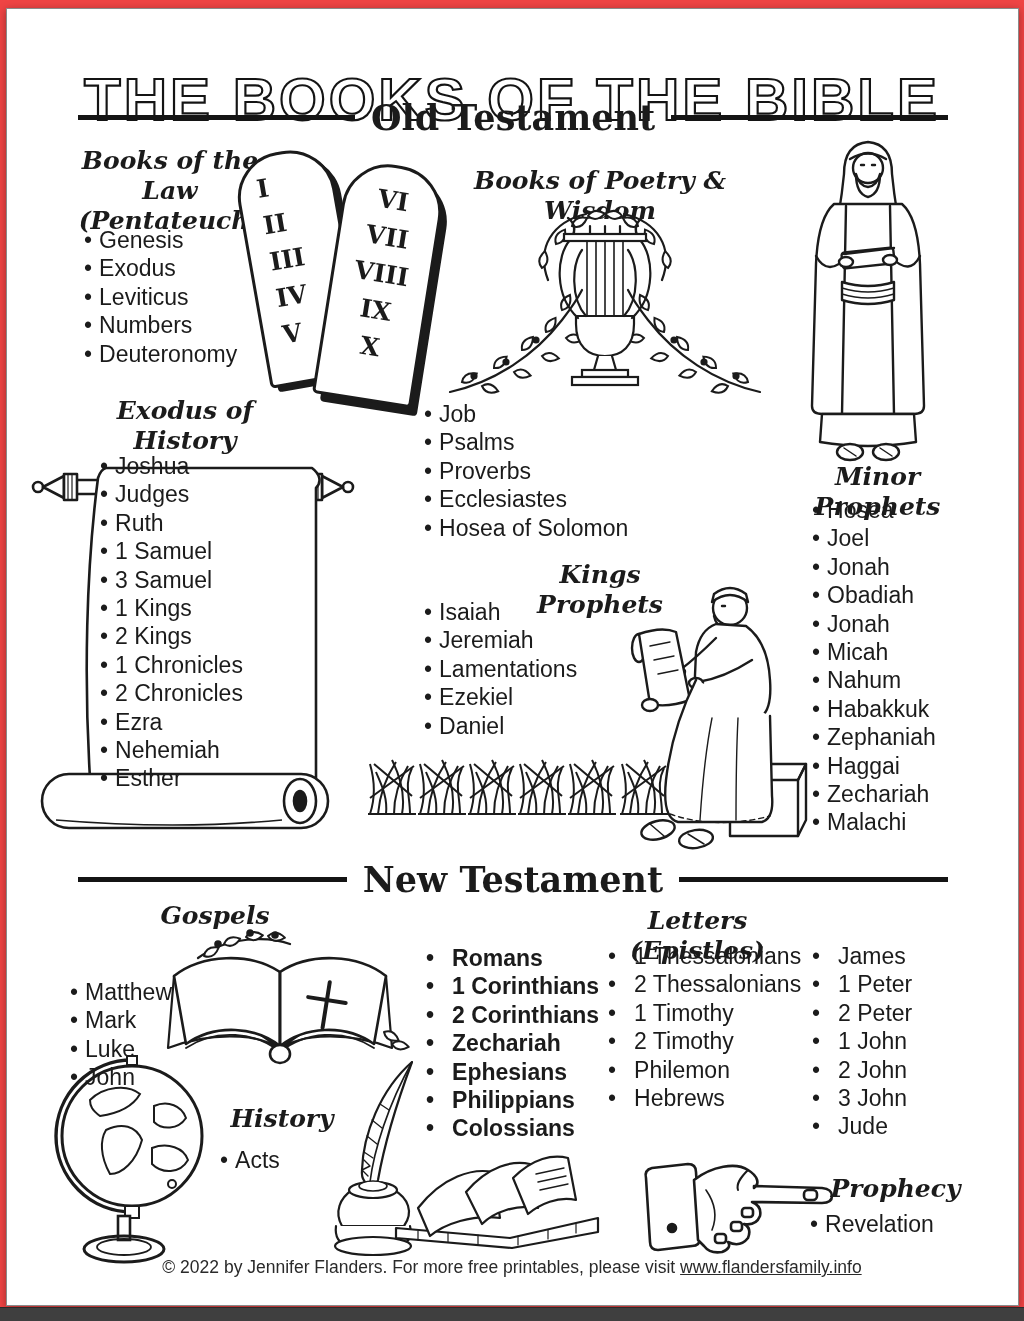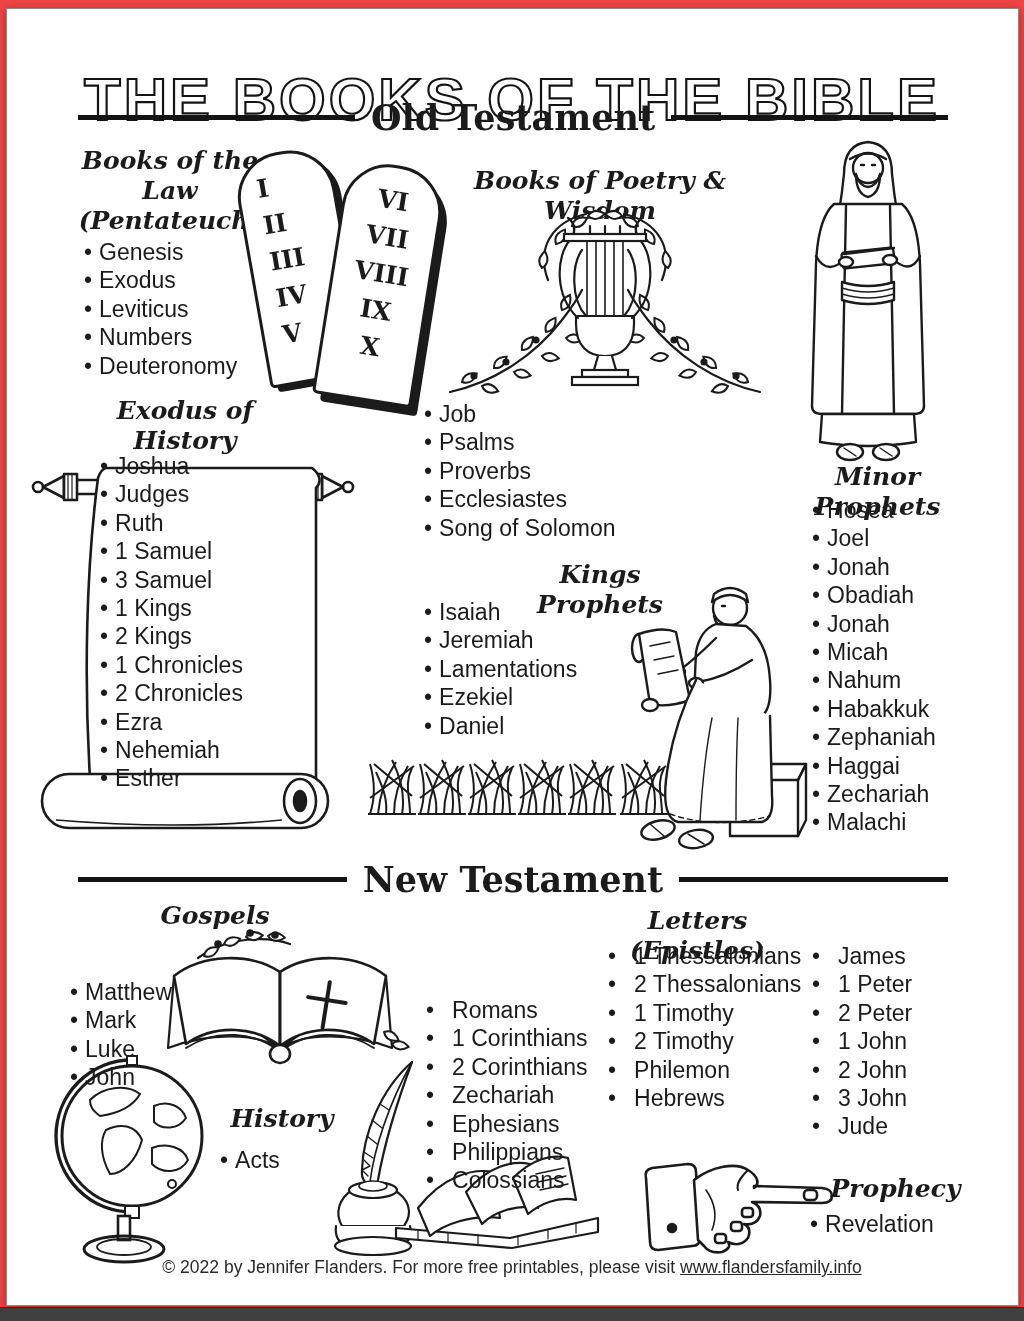--- a/index.html
+++ b/index.html
@@ -50,21 +50,21 @@
   <div class="divider" style="top:100px;">
     <span class="rule"></span>
     <span class="label">Old Testament</span>
     <span class="rule"></span>
   </div>
 
   <div class="script" style="left:55px;top:146px;width:230px;">
     <div>Books of the Law</div>
     <div>(Pentateuch)</div>
   </div>
-  <ul class="book-list" style="left:84px;top:226px;margin-top:12px;">
+  <ul class="book-list" style="left:84px;top:226px;">
 
   <li>Genesis</li>
       <li>Exodus</li>
       <li>Leviticus</li>
       <li>Numbers</li>
       <li>Deuteronomy</li>
     </ul>
 
   <div class="tablets">
     <div class="tablet t-left">
@@ -135,21 +135,21 @@
       <rect x="142" y="170" width="46" height="7" fill="#fff"></rect>
       <rect x="132" y="177" width="66" height="8" fill="#fff"></rect>
     </g>
   </svg>
   <ul class="book-list" style="left:424px;top:400px;">
 
   <li>Job</li>
       <li>Psalms</li>
       <li>Proverbs</li>
       <li>Ecclesiastes</li>
-      <li>Song of Solomon</li>
+      <li>Hosea of Solomon</li>
     </ul>
 
   <svg class="illu" style="left:798px;top:134px;" width="145" height="332" viewBox="0 0 145 332">
     <g stroke="#1b1b1b" stroke-width="2.4" fill="#fff" stroke-linejoin="round" stroke-linecap="round">
       <path d="M46,40 Q46,10 70,8 Q94,10 94,40 Q98,80 106,112 L34,112 Q42,80 46,40 Z"></path>
       <circle cx="70" cy="34" r="15"></circle>
       <path d="M52,25 Q70,14 88,25" fill="none"></path>
       <path d="M58,40 Q61,52 70,53 Q79,52 82,40 Q82,60 70,63 Q58,60 58,40 Z"></path>
       <line x1="63" y1="31" x2="66" y2="31"></line>
         <line x1="74" y1="31" x2="77" y2="31"></line>
@@ -379,21 +379,21 @@
       <path d="M30,62 C55,30 85,22 105,26 L112,72 C85,68 56,78 42,90 Z"></path>
       <path d="M78,46 C100,20 125,14 142,18 L150,62 C128,58 106,66 94,78 Z"></path>
       <path d="M125,32 C145,12 165,8 180,12 L188,54 C170,50 152,58 140,68 Z"></path>
       <line x1="148" y1="28" x2="176" y2="22" stroke-width="1.4"></line>
         <line x1="150" y1="36" x2="178" y2="30" stroke-width="1.4"></line>
       <line x1="152" y1="44" x2="180" y2="38" stroke-width="1.4"></line>
     </g>
   </svg>
 
   <div class="script" style="left:585px;top:906px;width:225px;">Letters (Epistles)</div>
-  <ul class="book-list spaced" style="left:426px;top:996px;">
+  <ul class="book-list spaced" style="left:426px;top:944px;font-weight:bold;">
 
   <li>Romans</li>
       <li>1 Corinthians</li>
       <li>2 Corinthians</li>
       <li>Zechariah</li>
       <li>Ephesians</li>
       <li>Philippians</li>
       <li>Colossians</li>
     </ul>
   <ul class="book-list spaced" style="left:608px;top:942px;">

